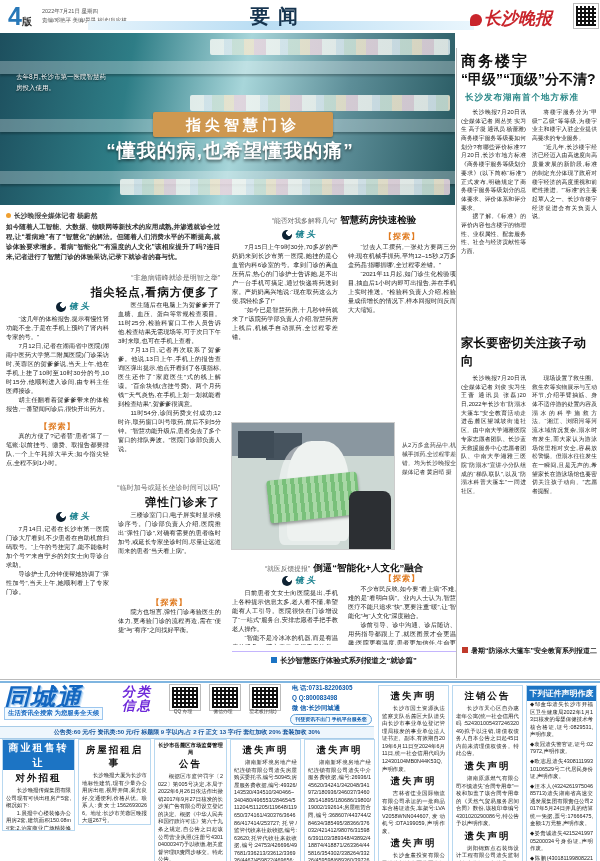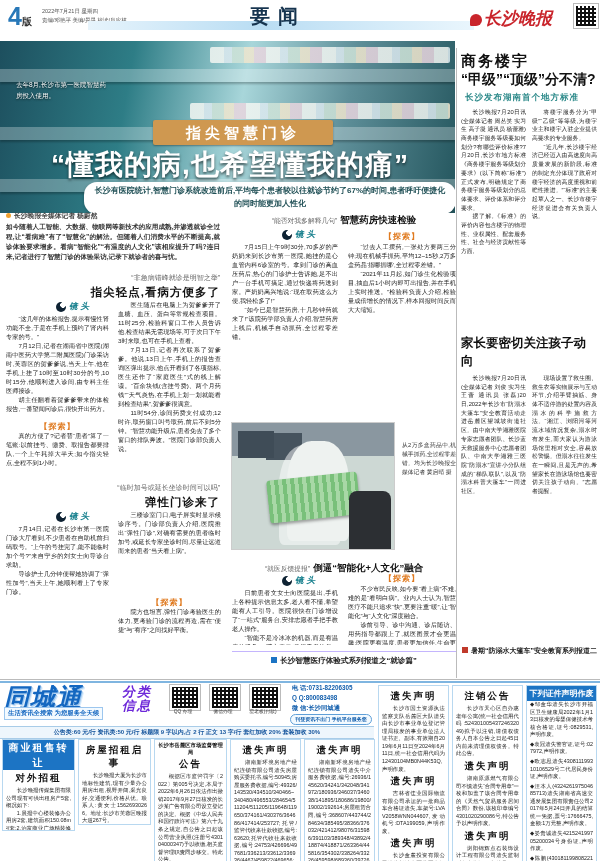--- a/index.html
+++ b/index.html
@@ -13,28 +13,28 @@
   .band{background:linear-gradient(90deg,#e7f4fc,#b9ddf3 45%,#eaf6fd);}
   .section-title{font-size:20px;font-weight:bold;color:#16344f;letter-spacing:8px;}
   .masthead{font-size:17px;font-weight:bold;font-style:italic;color:#c9242b;
             font-family:"Liberation Serif","DejaVu Serif",serif;white-space:nowrap;}
   .mlogo{display:inline-block;width:12px;height:12px;border-radius:50% 50% 50% 10%;background:#c9242b;margin-right:2px;vertical-align:-2px;}
   .qr{background:
       repeating-linear-gradient(0deg,#111 0 2px,transparent 2px 4px),
       repeating-linear-gradient(90deg,#111 0 2px,#fff 2px 4px);
       border:2px solid #fff;outline:1px solid #bbb;}
   
-  .hero{background:linear-gradient(100deg,#1d4f5e,#2e7d86 28%,#a8d6da 52%,#5d8e98 74%,#24565e);overflow:hidden;margin-top:8px;}
+  .hero{background:linear-gradient(100deg,#1d4f5e,#2e7d86 28%,#a8d6da 52%,#5d8e98 74%,#24565e);overflow:hidden;}
   .shelf{position:absolute;left:0;right:0;height:13px;background:rgba(255,255,255,.28);box-shadow:0 2px 2px rgba(0,0,0,.25);}
   .boxrow{position:absolute;height:16px;background:
       repeating-linear-gradient(90deg,#f3f6f2 0 14px,#dce9ef 14px 22px,#cfe3d8 22px 34px,#f0e6ce 34px 44px,#e8d5de 44px 56px);opacity:.85;border-radius:2px;}
   .photo-note{font-size:6.5px;color:#fff;line-height:1.7;text-shadow:0 1px 2px rgba(0,0,0,.8);}
   .kicker{background:#cf9850;color:#fff;font-weight:bold;font-size:15px;letter-spacing:4px;
           text-align:center;line-height:25px;border-radius:2px;box-shadow:0 1px 2px rgba(0,0,0,.35);}
-  .headline{font-size:28px;font-weight:bold;color:#fff;text-align:center;letter-spacing:1px;
+  .headline{font-size:19px;font-weight:bold;color:#fff;text-align:center;letter-spacing:1px;
             text-shadow:0 2px 3px rgba(0,0,0,.6);white-space:nowrap;}
   .deck{background:#fff;border-radius:13px;color:#1f4f55;font-weight:bold;font-size:8px;
         text-align:center;line-height:1.6;padding:3px 10px;box-shadow:0 1px 3px rgba(0,0,0,.25);}
   
   .byline{font-size:6.8px;font-weight:bold;color:#444;}
   .dot{display:inline-block;width:5px;height:5px;border-radius:50%;background:#f0a030;margin-right:3px;}
   .intro{font-size:6.6px;font-weight:bold;color:#333;text-align:justify;line-height:1.5;}
   .sechead{text-align:right;}
   .sechead .q{display:block;font-size:7px;color:#666;margin-bottom:2px;}
   .sechead .t{display:block;font-size:11.5px;font-weight:bold;color:#111;letter-spacing:1px;}
@@ -107,21 +107,20 @@
   <div class="abs hero" style="left:0;top:33px;width:455px;height:172px;">
     <div class="shelf" style="top:28px;"></div>
     <div class="shelf" style="top:86px;"></div>
     <div class="shelf" style="top:138px;"></div>
     <div class="boxrow" style="left:210px;top:6px;width:240px;"></div>
     <div class="boxrow" style="left:190px;top:62px;width:260px;"></div>
     <div class="boxrow" style="left:120px;top:146px;width:330px;"></div>
     <div class="abs photo-note" style="left:16px;top:38px;width:92px;">去年8月,长沙市第一医院智慧药房投入使用。</div>
     <div class="abs kicker" style="left:153px;top:79px;width:180px;height:25px;">指尖智慧门诊</div>
     <div class="abs headline" style="left:20px;top:105px;width:420px;">“懂我的病,也希望懂我的痛”</div>
-    <div class="abs deck" style="left:84px;top:141px;width:352px;">长沙有医院统计,智慧门诊系统改造前后,平均每个患者较以往就诊节约了67%的时间,患者呼吁便捷化的同时能更加人性化</div>
   </div>
 
   <div class="abs" style="left:4px;top:205px;width:452px;height:476px;">
 
     <div class="abs byline" style="left:2px;top:6px;width:214px;">
       <span class="dot"></span><span>长沙晚报全媒体记者 杨蔚然</span>
     </div>
     <div class="abs intro" style="left:2px;top:17px;width:214px;height:48px;overflow:hidden;">如今随着人工智能、大数据、物联网等新技术的应用成熟,并渗透就诊全过程,让“看病难”有了“智慧化”的解法。但随着人们消费水平的不断提高,就诊体验要求增多。看病“智能化”“有温度的人文化”该相应提升了吗?连日来,记者进行了智慧门诊的体验采访,记录下就诊者的喜与忧。</div>
 
     <div class="abs sechead" style="left:2px;top:68px;width:214px;">

